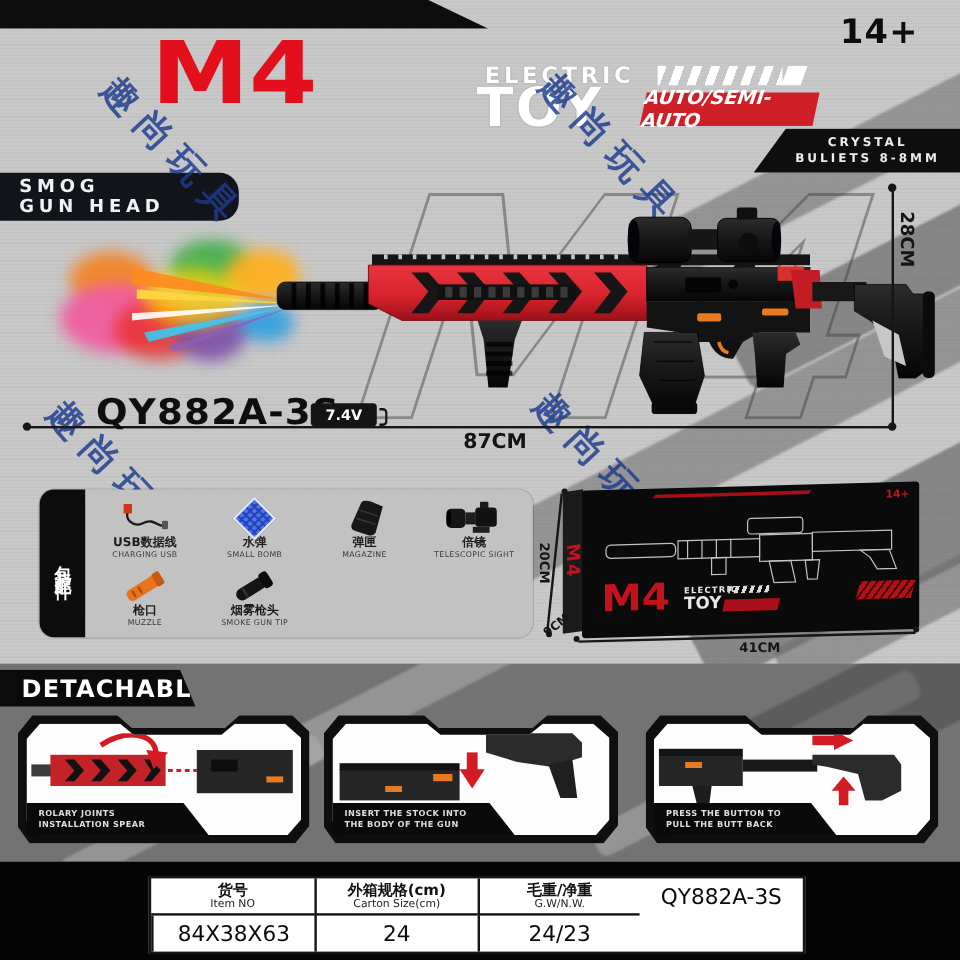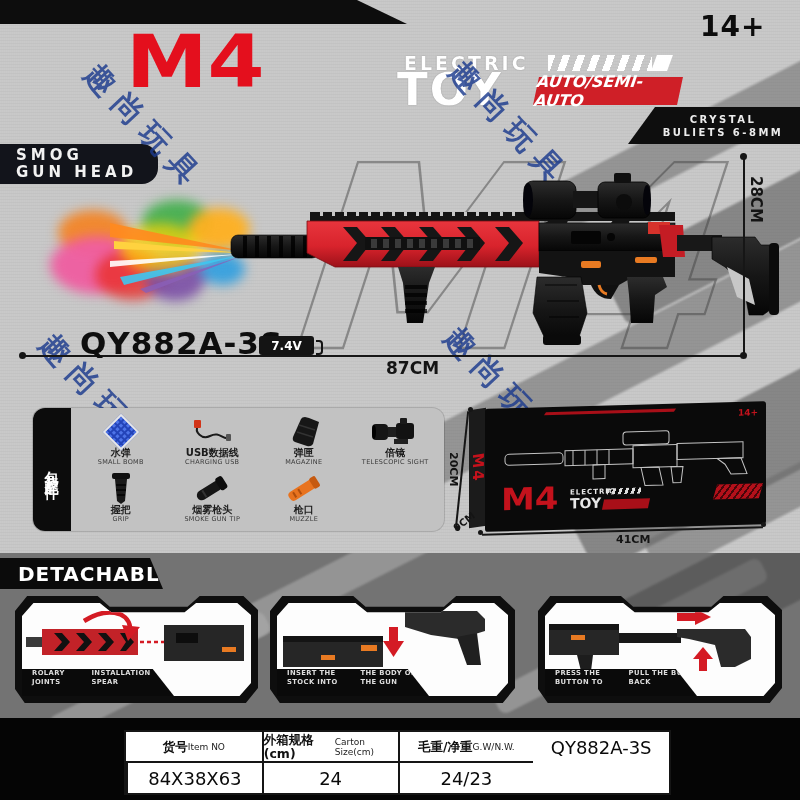--- a/index.html
+++ b/index.html
@@ -25,21 +25,21 @@
   .stripes-end{left:654px;top:55px;width:16px;height:16px;background:#fff;transform:skewX(-20deg);}
   .toy{left:397px;top:67px;font-size:45px;font-weight:900;color:#fff;letter-spacing:2px;line-height:1;
     text-shadow:0 0 1px rgba(60,60,60,.6);}
   .auto-box{left:536px;top:77px;width:144px;height:28px;background:#cf1f27;transform:skewX(-12deg);
     display:flex;align-items:center;justify-content:center;}
   .auto-box span{font-size:16px;font-weight:900;font-style:italic;color:#fff;letter-spacing:0px;transform:skewX(4deg);}
   .crystal{left:628px;top:107px;width:172px;height:37px;background:#0e0e0e;
     clip-path:polygon(27px 0,100% 0,100% 100%,0 100%);
     display:flex;flex-direction:column;justify-content:center;align-items:center;padding-left:18px;box-sizing:border-box;}
   .crystal div{font-size:10px;font-weight:700;color:#ececec;letter-spacing:2.5px;line-height:13px;white-space:nowrap;}
-  .smog{left:0;top:144px;width:158px;height:40px;background:#12141b;border-radius:0 16px 16px 0;
+  .smog{left:0;top:144px;width:199px;height:40px;background:#12141b;border-radius:0 16px 16px 0;
     display:flex;flex-direction:column;justify-content:center;padding-left:16px;box-sizing:border-box;}
   .smog div{font-size:15px;font-weight:800;color:#f2f2f2;letter-spacing:4px;line-height:17px;}
 
   
   .wm{color:#1c3b8e;opacity:.82;font-size:30px;letter-spacing:10px;font-weight:600;
     font-family:"DejaVu Serif","Liberation Serif",serif;transform:rotate(47deg);transform-origin:0 0;white-space:nowrap;}
 
   
   .streak{background:rgba(105,105,105,.55);transform:rotate(-27deg);border-radius:8px;filter:blur(1px);}
   .streak.light{background:rgba(175,175,175,.55);}
@@ -94,28 +94,28 @@
   .det-banner{left:0;top:558px;width:172px;height:31px;background:#0b0b0b;
     clip-path:polygon(0 0,150px 0,163px 100%,0 100%);
     display:flex;align-items:center;padding-left:18px;box-sizing:border-box;}
   .det-banner span{color:#fff;font-size:20px;font-weight:900;letter-spacing:1px;}
   .panel{height:107px;background:#0e0e0e;
     clip-path:polygon(0% 14%,5% 0%,34% 0%,39% 10%,71% 10%,76% 0%,94% 0%,100% 13%,100% 86%,95% 100%,4% 100%,0% 87%);}
   .panel-inner{position:absolute;left:7px;top:7px;right:7px;bottom:7px;background:#fdfdfd;
     clip-path:polygon(0% 14%,5% 0%,34% 0%,39% 10%,71% 10%,76% 0%,94% 0%,100% 13%,100% 86%,95% 100%,4% 100%,0% 87%);}
   .caption{position:absolute;left:7px;bottom:7px;width:152px;height:27px;background:#0a0a0a;
     clip-path:polygon(0 0,86% 0,100% 100%,0 100%);
-    display:flex;flex-direction:row;justify-content:center;padding-left:10px;box-sizing:border-box;}
+    display:flex;flex-direction:column;justify-content:center;padding-left:10px;box-sizing:border-box;}
   .caption div{color:#dedede;font-size:6.8px;font-weight:700;letter-spacing:.4px;line-height:9px;}
 
   
   .bottom-band{left:0;top:718px;width:800px;height:82px;background:#050505;}
   .spec-table{left:124px;top:730px;width:547px;background:#fff;border:2px solid #151515;
     display:grid;grid-template-columns:1fr 1fr 1fr 1fr;grid-template-rows:31px 30px;box-sizing:border-box;}
-  .th{display:flex;flex-direction:row;align-items:center;justify-content:center;border-bottom:2px solid #151515;}
+  .th{display:flex;flex-direction:column;align-items:center;justify-content:center;border-bottom:2px solid #151515;}
   .th .cn{font-size:12.5px;font-weight:700;color:#111;line-height:14px;}
   .th .en{font-size:9px;color:#222;line-height:10px;}
   .td{display:flex;align-items:center;justify-content:center;font-size:18px;color:#0a0a0a;}
   .bl{border-left:2px solid #151515;}
 </style>
 </head>
 <body>
 
 <div class="poster">
 
@@ -136,21 +136,21 @@
   <div class="abs m4-logo">M4</div>
   <div class="abs electric">ELECTRIC</div>
   <div class="abs stripes"></div>
   <div class="abs stripes-end"></div>
   <div class="abs toy">TOY</div>
   <div class="abs auto-box">
     <span>AUTO/SEMI-AUTO</span>
   </div>
   <div class="abs crystal">
     <div>CRYSTAL</div>
-    <div>BULIETS 6-8MM</div>
+    <div>BULIETS 8-8MM</div>
   </div>
   <div class="abs smog">
     <div>SMOG</div>
     <div>GUN HEAD</div>
   </div>
 
   <div class="abs wm" style="left:105px;top:55px;">趣尚玩具</div>
   <div class="abs wm" style="left:470px;top:52px;">趣尚玩具</div>
   <div class="abs wm" style="left:60px;top:325px;">趣尚玩具</div>
   <div class="abs wm" style="left:465px;top:318px;">趣尚玩具</div>
@@ -302,35 +302,35 @@
   </div>
   <div class="abs batt-nub"></div>
 
   <div class="abs pkg">
     <div class="abs pkg-tab">
       <span>包装配件</span>
     </div>
     <div class="abs pkg-grid">
       <div class="pkg-item">
         <div class="icon">
-            <div class="gel"></div>
-          </div>
-        <div class="cn">水弹</div>
-        <div class="en">SMALL BOMB</div>
-      </div>
-      <div class="pkg-item">
-        <div class="icon">
           <svg width="40" height="28" viewBox="0 0 40 28">
               <path d="M6,8 C2,14 10,22 18,18 C28,13 30,22 37,20" stroke="#1a1a1a" stroke-width="2" fill="none"></path>
               <rect x="2" y="2" width="7" height="8" rx="1" fill="#d23418"></rect>
               <rect x="34" y="16" width="5" height="7" rx="1" fill="#555"></rect>
             </svg>
         </div>
         <div class="cn">USB数据线</div>
         <div class="en">CHARGING USB</div>
+      </div>
+      <div class="pkg-item">
+        <div class="icon">
+            <div class="gel"></div>
+          </div>
+        <div class="cn">水弹</div>
+        <div class="en">SMALL BOMB</div>
       </div>
       <div class="pkg-item">
         <div class="icon">
           <svg width="34" height="30" viewBox="0 0 34 30">
               <path d="M22,1 L32,5 L26,27 Q24,30 20,29 L8,25 Q5,24 6,20 L14,2 Q15,0 18,0 Z" fill="#171717"></path>
               <line x1="12" y1="8" x2="28" y2="13" stroke="#333" stroke-width="1.4"></line>
               <line x1="10" y1="15" x2="26" y2="20" stroke="#333" stroke-width="1.4"></line>
             </svg>
         </div>
         <div class="cn">弹匣</div>
@@ -345,59 +345,44 @@
               <rect x="30" y="0" width="7" height="6" rx="1" fill="#1a1a1a"></rect>
               <rect x="24" y="21" width="14" height="5" fill="#202020"></rect>
               <ellipse cx="4" cy="14" rx="2" ry="7" fill="#000"></ellipse>
             </svg>
         </div>
         <div class="cn">倍镜</div>
         <div class="en">TELESCOPIC SIGHT</div>
       </div>
       <div class="pkg-item">
         <div class="icon">
-          <svg width="26" height="32" viewBox="0 0 26 32">
-              <rect x="4" y="0" width="18" height="6" rx="2" fill="#0f0f0f"></rect>
-              <polygon points="7,6 19,6 17,28 13,31 9,28" fill="#191919"></polygon>
-              <g stroke="#000" stroke-width="1.4">
-                <line x1="8" y1="12" x2="18" y2="12"></line>
-                <line x1="8" y1="17" x2="18" y2="17"></line>
-                <line x1="9" y1="22" x2="17" y2="22"></line>
+          <svg width="38" height="28" viewBox="0 0 38 28">
+              <g transform="rotate(-32 19 14)">
+                <rect x="2" y="9" width="30" height="10" rx="4" fill="#e8731f"></rect>
+                <rect x="28" y="8" width="7" height="12" rx="2" fill="#c65a10"></rect>
+                <line x1="8" y1="11" x2="8" y2="17" stroke="#b04e0c" stroke-width="2"></line>
+                <line x1="14" y1="11" x2="14" y2="17" stroke="#b04e0c" stroke-width="2"></line>
               </g>
             </svg>
         </div>
-        <div class="cn">握把</div>
-        <div class="en">GRIP</div>
+        <div class="cn">枪口</div>
+        <div class="en">MUZZLE</div>
       </div>
       <div class="pkg-item">
         <div class="icon">
           <svg width="38" height="28" viewBox="0 0 38 28">
               <g transform="rotate(-32 19 14)">
                 <rect x="2" y="9" width="28" height="10" rx="5" fill="#151515"></rect>
                 <rect x="26" y="7" width="8" height="14" rx="3" fill="#0c0c0c"></rect>
                 <line x1="10" y1="10" x2="10" y2="18" stroke="#333" stroke-width="2"></line>
               </g>
             </svg>
         </div>
         <div class="cn">烟雾枪头</div>
         <div class="en">SMOKE GUN TIP</div>
-      </div>
-      <div class="pkg-item">
-        <div class="icon">
-          <svg width="38" height="28" viewBox="0 0 38 28">
-              <g transform="rotate(-32 19 14)">
-                <rect x="2" y="9" width="30" height="10" rx="4" fill="#e8731f"></rect>
-                <rect x="28" y="8" width="7" height="12" rx="2" fill="#c65a10"></rect>
-                <line x1="8" y1="11" x2="8" y2="17" stroke="#b04e0c" stroke-width="2"></line>
-                <line x1="14" y1="11" x2="14" y2="17" stroke="#b04e0c" stroke-width="2"></line>
-              </g>
-            </svg>
-        </div>
-        <div class="cn">枪口</div>
-        <div class="en">MUZZLE</div>
       </div>
     </div>
   </div>
 
   <div class="abs box-side">
     <span>M4</span>
   </div>
   <div class="abs box-face">
     <div class="box-age">14+</div>
     <div class="box-glitch"></div>

